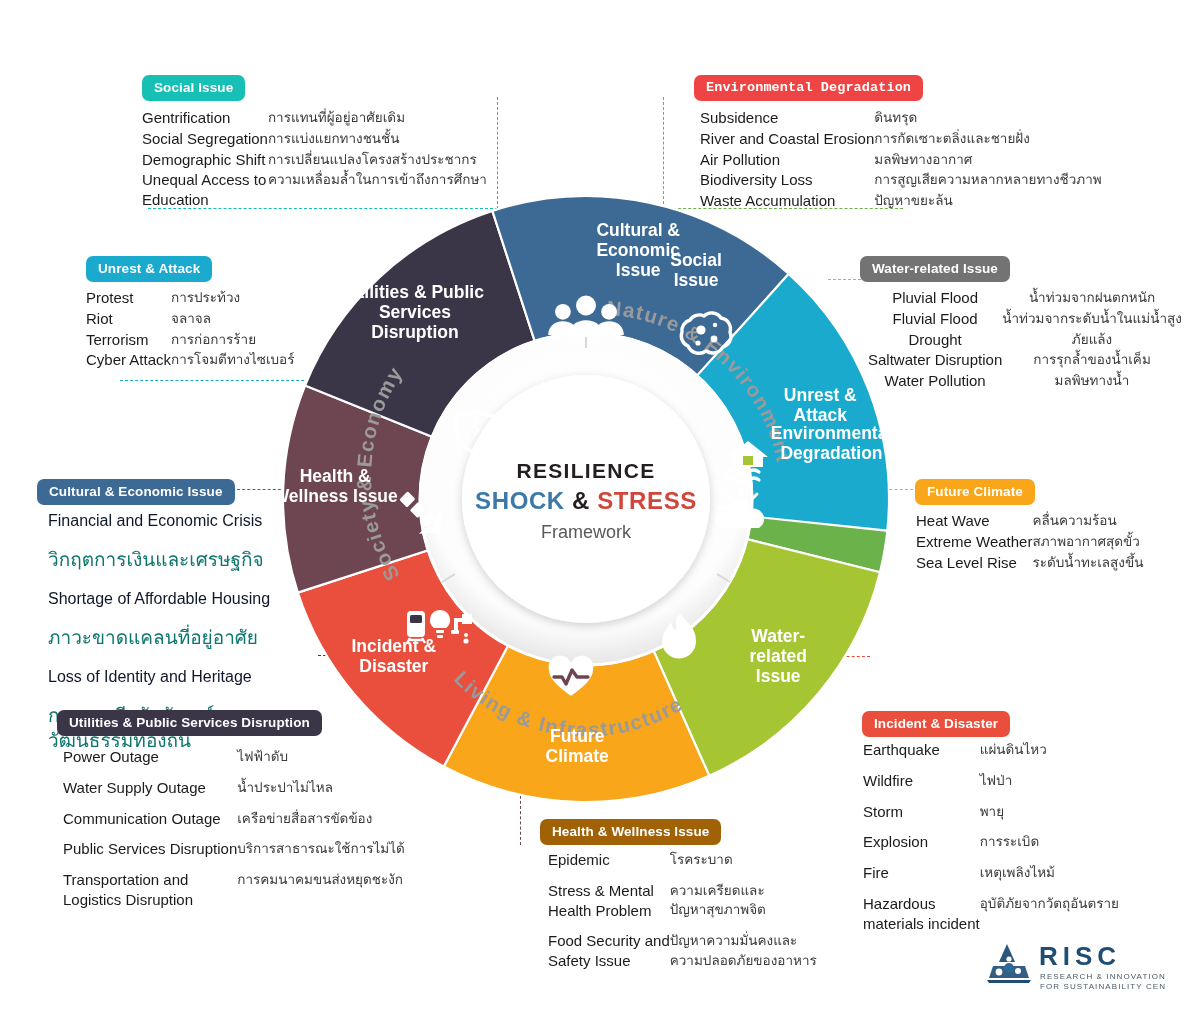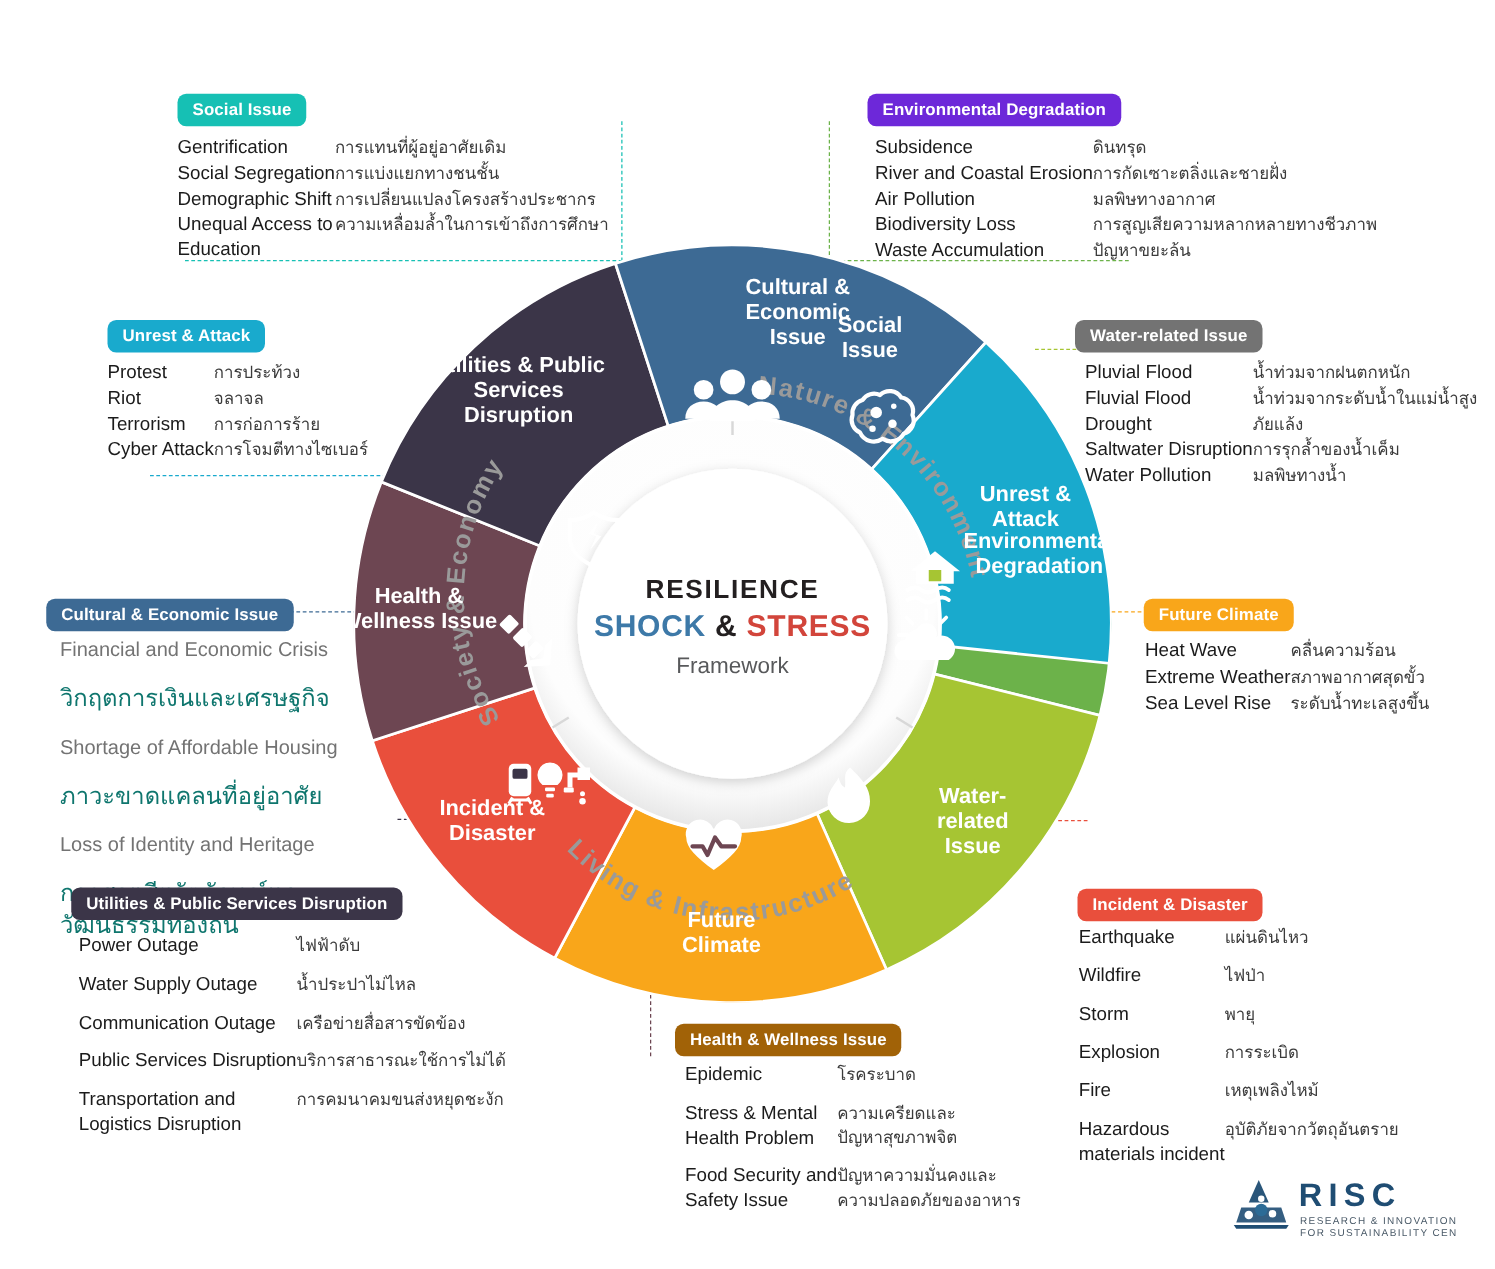--- a/index.html
+++ b/index.html
@@ -45,21 +45,21 @@
     font-size: 13.5px; color: #3b3b3b; line-height: 1.42;
     white-space: pre-line;
     margin-top: 20px;
   }
   .rowgap td { padding-bottom: 11px; }
   .tight td { padding-bottom: 1px; }
 
   
   .stacked { position: absolute; z-index: 5; }
   .stacked .grp { margin-bottom: 16px; }
-  .stacked .grp .e { font-size: 16px; color: #737373; line-height: 1.2; }
+  .stacked .grp .e { font-size: 16px; color: #0f172a; line-height: 1.2; }
   .stacked .grp .t { font-size: 19px; color: #0f766e; line-height: 1.35; margin-top: 17px; }
 
   
   .wheel { position: absolute; left: 283px; top: 196px; width: 606px; height: 606px; z-index: 3; }
   .seg-label {
     fill: #fff; font-family: "Liberation Sans", sans-serif;
     font-weight: bold; font-size: 17.5px; text-anchor: middle;
   }
   .ring-label {
     fill: #9a9a9a; font-family: "Liberation Sans", sans-serif;
@@ -84,21 +84,21 @@
   <div class="dashbox" style="left:663px; top:97px; width:240px; height:112px; border-color:#6cb24a; border-top:none; border-right:none;"></div>
   <div class="dashbox" style="left:828px; top:279px; width:108px; height:2px; border-color:#a6c533; border-left:none; border-right:none; border-bottom:none;"></div>
   <div class="dashbox" style="left:884px; top:489px; width:50px; height:2px; border-color:#f9a61a; border-left:none; border-right:none; border-bottom:none;"></div>
   <div class="dashbox" style="left:770px; top:656px; width:100px; height:80px; border-color:#e94f3c; border-bottom:none; border-right:none;"></div>
   <div class="dashbox" style="left:520px; top:765px; width:94px; height:80px; border-color:#6d4652; border-bottom:none; border-right:none;"></div>
 
   <div class="pill" style="left:142px; top:75px; background:#16c0b4;">Social Issue</div>
   <div class="pill" style="left:86px; top:256px; background:#19aacd;">Unrest &amp; Attack</div>
   <div class="pill" style="left:37px; top:479px; background:#3d6a94;">Cultural &amp; Economic Issue</div>
   <div class="pill" style="left:57px; top:710px; background:#3b3548;">Utilities &amp; Public Services Disruption</div>
-  <div class="pill" style="left:694px; top:75px; background:#6d28d9;">Environmental Degradation</div>
+  <div class="pill" style="left:694px; top:75px; background:#ef4444;font-family:Liberation Mono, monospace;">Environmental Degradation</div>
   <div class="pill" style="left:860px; top:256px; background:#737373;">Water-related Issue</div>
   <div class="pill" style="left:915px; top:479px; background:#f9a61a;">Future Climate</div>
   <div class="pill" style="left:862px; top:711px; background:#e94f3c;">Incident &amp; Disaster</div>
   <div class="pill" style="left:540px; top:819px; background:#a16207;">Health &amp; Wellness Issue</div>
 
   <div class="items" style="left:142px; top:108px;">
     <table>
         <tbody id="tb-social">
           <tr class="tight">
             <td class="en">Gentrification</td>
@@ -209,21 +209,21 @@
             <td class="th">การสูญเสียความหลากหลายทางชีวภาพ</td>
           </tr>
           <tr class="tight">
             <td class="en">Waste Accumulation</td>
             <td class="th">ปัญหาขยะล้น</td>
           </tr>
         </tbody>
       </table>
   </div>
 
-  <div class="items" style="left:868px; top:288px;">
+  <div class="items" style="left:868px; top:288px;text-align:center;">
     <table>
         <tbody id="tb-water">
           <tr class="tight">
             <td class="en">Pluvial Flood</td>
             <td class="th">น้ำท่วมจากฝนตกหนัก</td>
           </tr>
           <tr class="tight">
             <td class="en">Fluvial Flood</td>
             <td class="th">น้ำท่วมจากระดับน้ำในแม่น้ำสูง</td>
           </tr>

